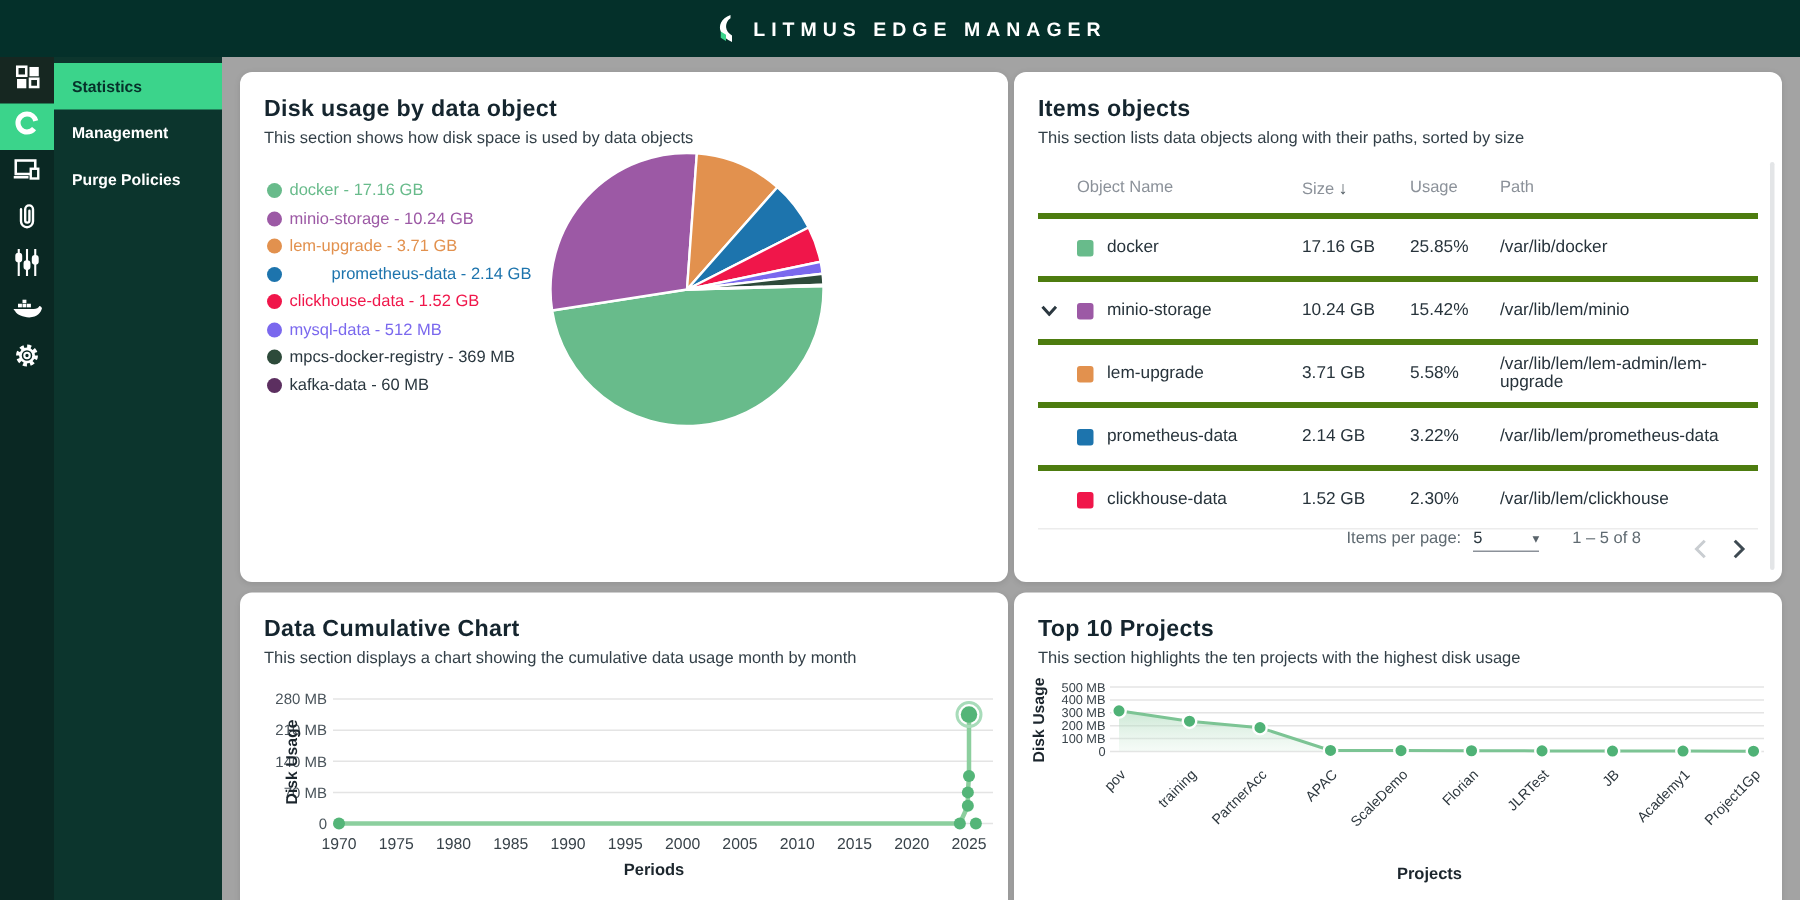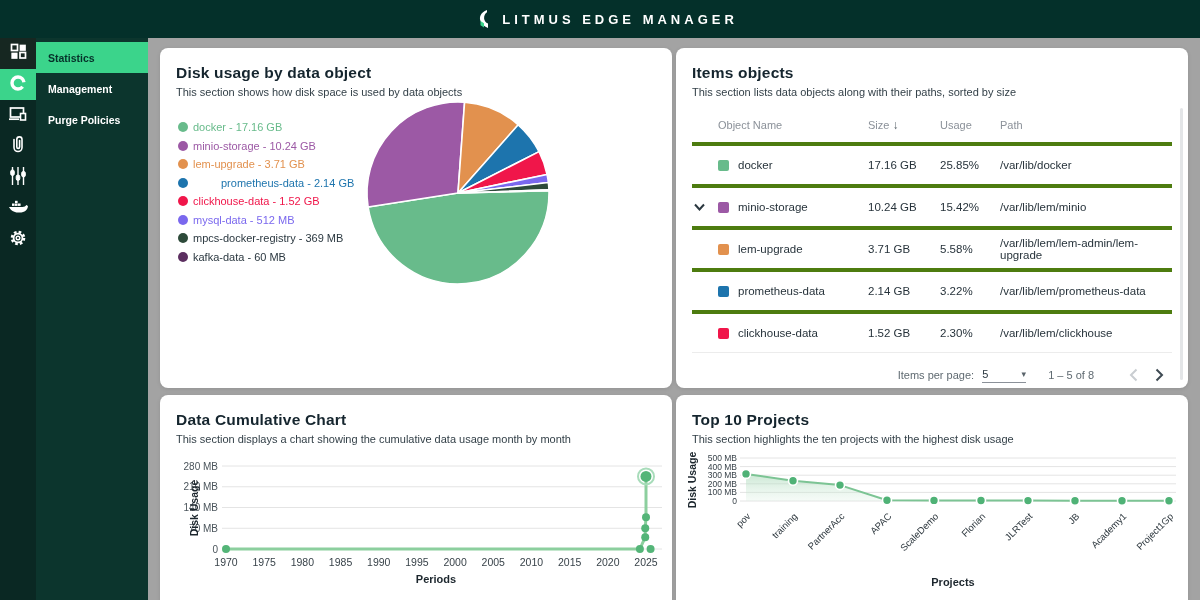--- a/index.html
+++ b/index.html
@@ -35,21 +35,21 @@
   .pie{position:absolute;left:200px;top:47px;}
   
   .thead,.trow{display:grid;grid-template-columns:26px 150px 72px 60px 1fr;align-items:center;}
   .thead{height:34px;margin-top:10px;color:#8b9199;font-size:11px;}
   .thead span{cursor:pointer;}
   .sorticon{font-size:12px;color:#5a646b;margin-left:3px;}
   .trow{height:38px;border-top:4px solid #4d7c0f;font-size:11.5px;color:#27333b;cursor:pointer;}
   .swatchwrap{display:flex;align-items:center;}
   .swatch{width:11px;height:11px;border-radius:2px;margin-right:9px;flex:0 0 auto;}
   .expander{display:flex;align-items:center;justify-content:flex-start;padding-left:2px;}
-  .pager{display:flex;align-items:center;justify-content:flex-end;border-top:1px solid #ececec;
+  .pager{display:flex;align-items:flex-start;justify-content:flex-end;border-top:1px solid #ececec;
     height:44px;font-size:11px;color:#5f6a71;}
   .psel{display:inline-flex;align-items:center;justify-content:space-between;width:44px;
     border-bottom:1px solid #8b9199;margin:0 22px 0 8px;color:#2b3840;cursor:pointer;padding-bottom:2px;}
   .caret{font-size:9px;color:#5a646b;}
   .prange{margin-right:26px;color:#5f6a71;}
   .pbtn{display:inline-flex;align-items:center;justify-content:center;width:26px;height:26px;cursor:pointer;}
   .scrolltrack{position:absolute;right:5px;top:60px;bottom:8px;width:3px;background:#e3e5e7;border-radius:2px;}
   .chart{position:absolute;left:0;top:0;pointer-events:none;}
 </style>
 </head>

